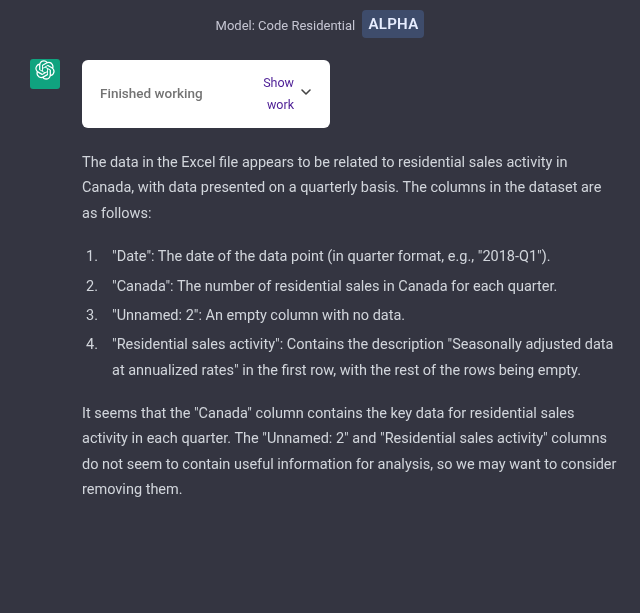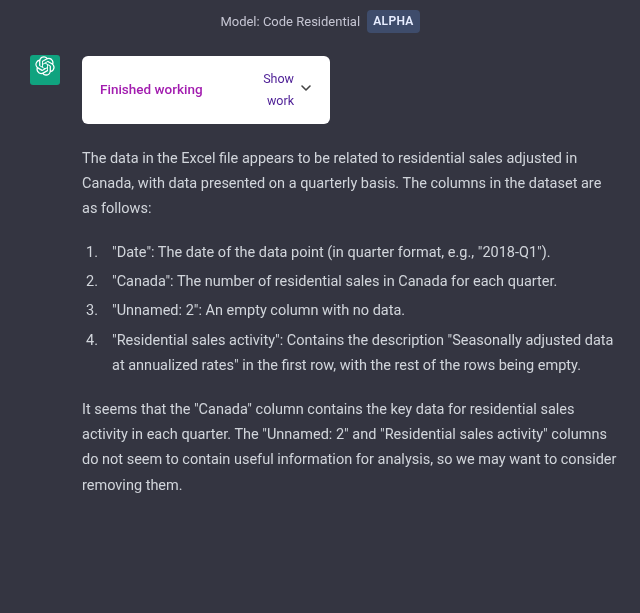--- a/index.html
+++ b/index.html
@@ -16,21 +16,21 @@
     .header {
       text-align: center;
       padding: 10px 0 18px 0;
       color: #c5c5d2;
       font-size: 13px;
     }
     .alpha-badge {
       display: inline-block;
       background: #3e4c6b;
       color: #e7edff;
-      font-size: 12px;
+      font-size: 15px;
       font-weight: 600;
       padding: 1px 6px;
       border-radius: 4px;
       margin-left: 4px;
       vertical-align: 1px;
       letter-spacing: 0.3px;
     }
     .message {
       display: flex;
       align-items: flex-start;
@@ -55,21 +55,21 @@
       background: #ffffff;
       color: #333;
       border-radius: 6px;
       width: 248px;
       display: flex;
       align-items: center;
       padding: 12px 18px;
       margin: 4px 0 22px 0;
       font-size: 13.5px;
     }
-    .work-status { font-weight: 500; color: #a21caf; flex: 0 0 auto; margin-right: 36px; }
+    .work-status { font-weight: 500; color: #737373; flex: 0 0 auto; margin-right: 36px; }
     .show-work { color: #4c1d95; font-size: 12.5px; display: flex; align-items: center; gap: 6px; cursor: pointer; text-align: right; }
     .chevron { display:inline-block; }
     ol.col-list { list-style: none; counter-reset: item; padding: 0 0 0 0; margin: 0 0 18px 0; }
     ol.col-list li { counter-increment: item; padding-left: 30px; position: relative; margin-bottom: 4px; }
     ol.col-list li::before {
       content: counter(item) ".";
       position: absolute;
       left: 4px;
       color: #d1d5db;
     }
@@ -97,21 +97,21 @@
       <span class="show-work">
         <span>Show work</span>
         <span class="chevron">
           <svg width="12" height="12" viewBox="0 0 12 12">
               <path d="M2 4l4 4 4-4" stroke="#444" stroke-width="1.6" fill="none" stroke-linecap="round" stroke-linejoin="round"></path>
             </svg>
         </span>
       </span>
     </div>
 
-    <p>The data in the Excel file appears to be related to residential sales adjusted in Canada, with data presented on a quarterly basis. The columns in the dataset are as follows:</p>
+    <p>The data in the Excel file appears to be related to residential sales activity in Canada, with data presented on a quarterly basis. The columns in the dataset are as follows:</p>
 
     <ol class="col-list">
       <li>"Date": The date of the data point (in quarter format, e.g., "2018-Q1").</li>
       <li>"Canada": The number of residential sales in Canada for each quarter.</li>
       <li>"Unnamed: 2": An empty column with no data.</li>
       <li>"Residential sales activity": Contains the description "Seasonally adjusted data at annualized rates" in the first row, with the rest of the rows being empty.</li>
     </ol>
 
     <p>It seems that the "Canada" column contains the key data for residential sales activity in each quarter. The "Unnamed: 2" and "Residential sales activity" columns do not seem to contain useful information for analysis, so we may want to consider removing them.</p>
 

